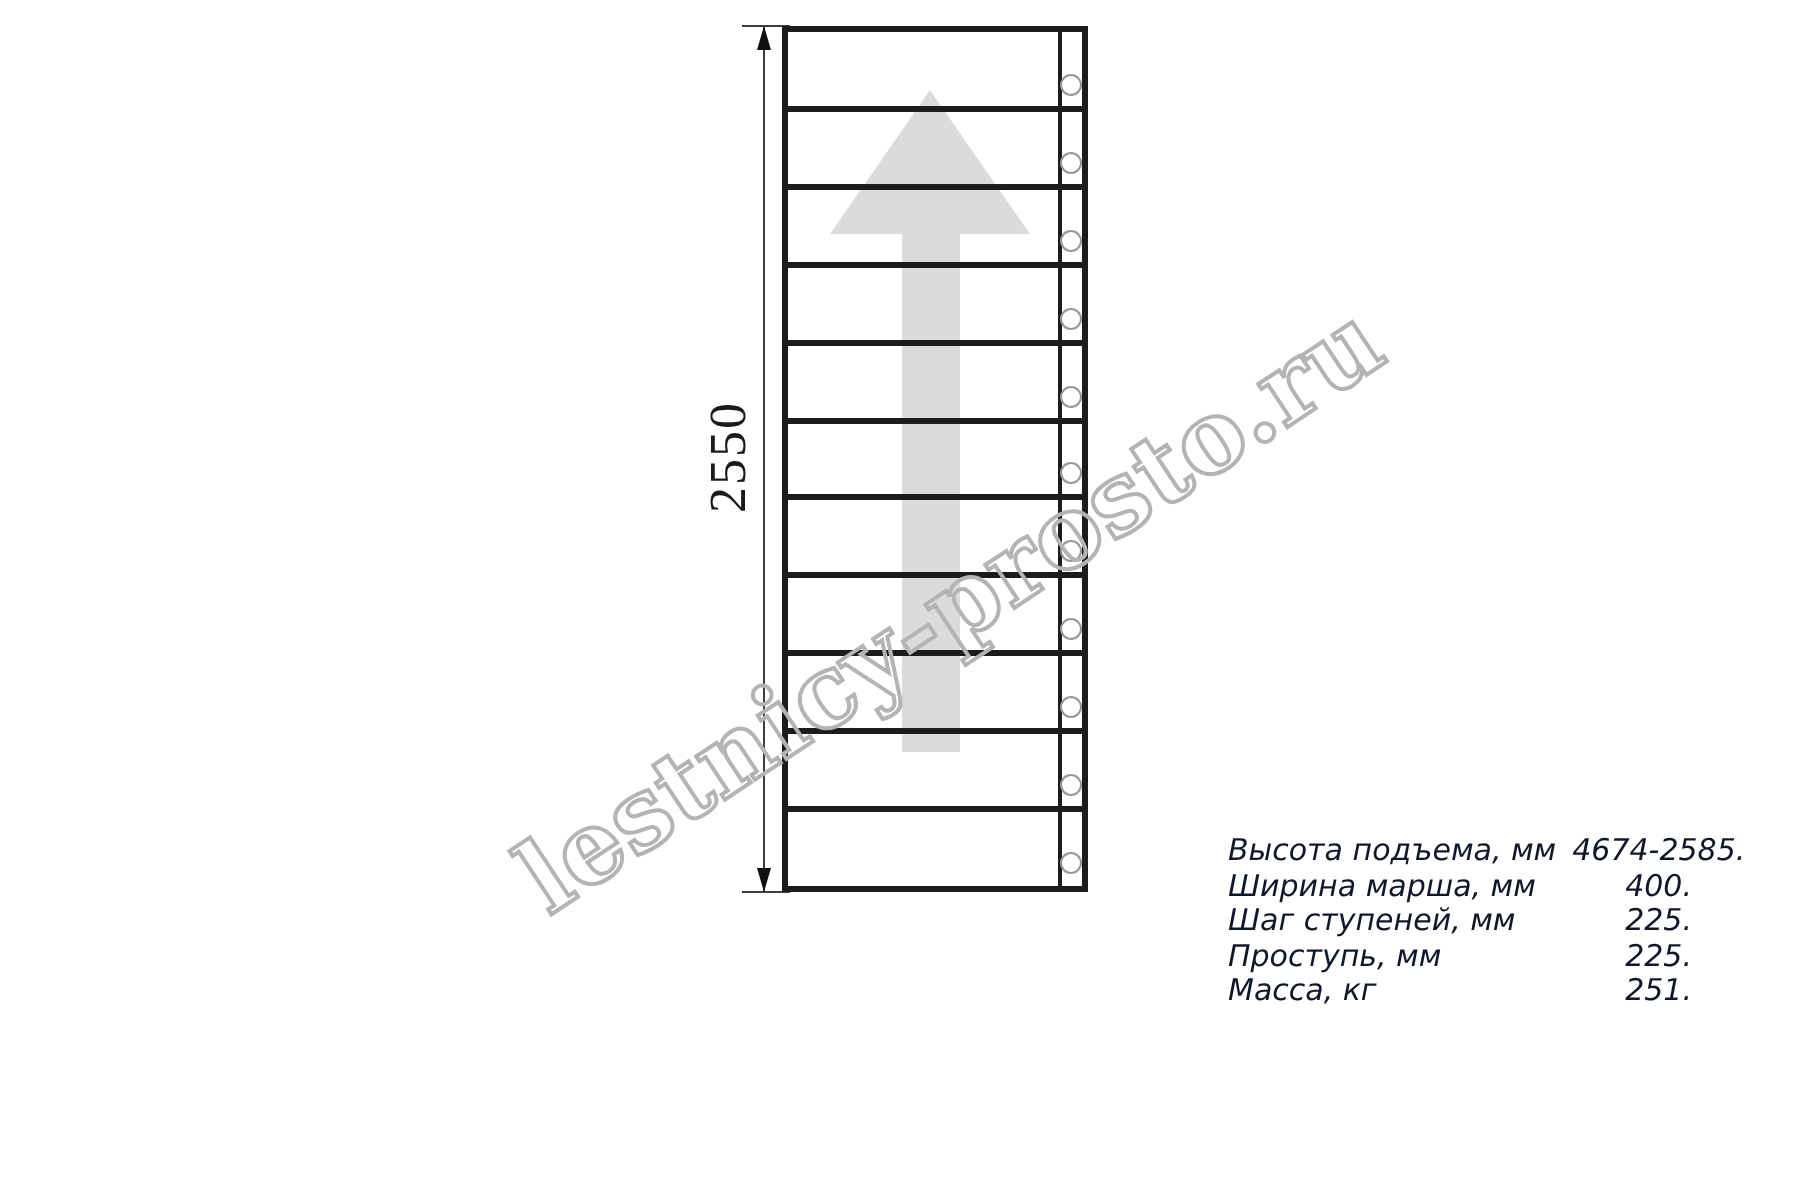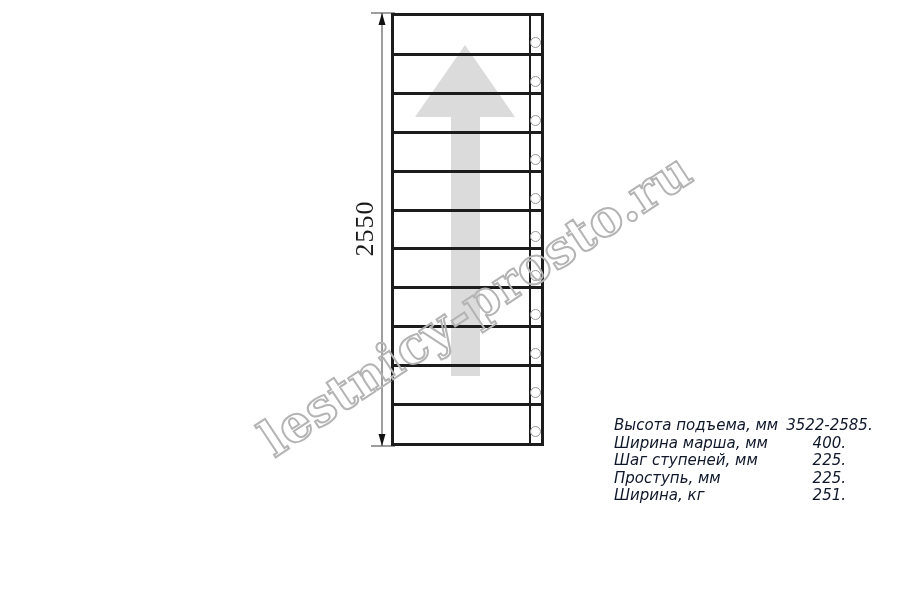--- a/index.html
+++ b/index.html
@@ -78,33 +78,33 @@
       <div class="bolt" style="top: 331.9px;"></div>
       <div class="bolt" style="top: 370.7px;"></div>
       <div class="bolt" style="top: 409.5px;"></div>
     </div>
 
   <div class="watermark">lestnicy-prosto.ru</div>
 
   <div class="specs" id="specs">
       <div class="spec-row">
         <span class="spec-label">Высота подъема, мм</span>
-        <span class="spec-value">3522-2585.</span>
+        <span class="spec-value">4674-2585.</span>
       </div>
       <div class="spec-row">
         <span class="spec-label">Ширина марша, мм</span>
         <span class="spec-value">400.</span>
       </div>
       <div class="spec-row">
         <span class="spec-label">Шаг ступеней, мм</span>
         <span class="spec-value">225.</span>
       </div>
       <div class="spec-row">
         <span class="spec-label">Проступь, мм</span>
         <span class="spec-value">225.</span>
       </div>
       <div class="spec-row">
-        <span class="spec-label">Ширина, кг</span>
+        <span class="spec-label">Масса, кг</span>
         <span class="spec-value">251.</span>
       </div>
     </div>
 
 </div>
 
 </body></html>

